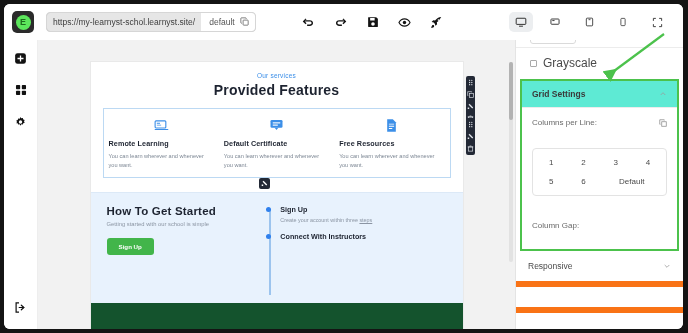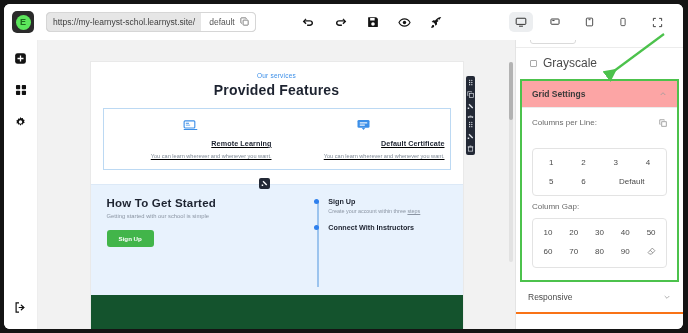--- a/index.html
+++ b/index.html
@@ -164,23 +164,22 @@
   }
   .cards {
     display: flex;
     margin: 0 12px;
     border: 1px solid #bcd9f3;
     padding: 7px 0 8px 0;
     background: #ffffff;
   }
   .card {
     flex: 1;
-    text-align: right;
+    text-align: left;
     padding: 0 5px;
-    text-decoration: underline;
   }
   .card-ic {
     height: 18px;
     display: flex; align-items: center; justify-content: center;
     margin-bottom: 5px;
     color: #3c8fe8;
   }
   .card-t {
     font-size: 7.2px;
     font-weight: bold;
@@ -191,21 +190,20 @@
   .card-d {
     font-size: 5.6px;
     color: #7d8794;
     line-height: 1.55;
   }
   .sec-started {
     background: #e8f2fd;
     display: flex;
     padding: 12px 16px 14px 16px;
     min-height: 110px;
-    gap: 48px;
   }
   .started-left { width: 47%; padding-right: 10px; }
   .h2 {
     font-size: 11.5px;
     font-weight: 700;
     color: #1d2330;
     letter-spacing: .2px;
     margin-bottom: 4px;
   }
   .sub {
@@ -323,21 +321,21 @@
     flex: 0 0 7px;
     background: #fff;
   }
   .chk-lbl { font-size: 12px; color: #4a4a4a; }
 
   .hl-section {
     border: 2px solid #4cc24c;
     margin: 0 4px;
   }
   .sec-head {
-    background: #fca5a5;
+    background: #5eead4;
     padding: 8px 10px;
     display: flex; align-items: center; justify-content: space-between;
     border-bottom: 1px solid #ececec;
     cursor: pointer;
   }
   .sec-title { font-size: 8.5px; color: #3a3a3a; font-weight: 600; }
   .chev { color: #9a9a9a; font-size: 7px; line-height: 1; }
   .sec-body { padding: 10px 10px 12px 10px; background: #fff; }
   .field-label {
     display: flex; align-items: center; justify-content: space-between;
@@ -355,25 +353,25 @@
   .opt-grid.cols4 .opt { width: 25%; }
   .opt-grid.cols5 .opt { width: 20%; }
   .opt {
     text-align: center;
     font-size: 8px;
     color: #4a4a4a;
     padding: 5px 0;
     cursor: pointer;
   }
   .opt.wide { width: 50% !important; }
-  .gap-label { font-size: 8px; color: #6a6a6a; margin: 6px 0 7px 0; }
+  .gap-label { font-size: 8px; color: #6a6a6a; margin: 25px 0 7px 0; }
   .foot-row {
     padding: 10px 12px;
     display: flex; align-items: center; justify-content: space-between;
-    border-bottom: 2px solid #f97316;
+    border-bottom: 6px solid #f97316;
     cursor: pointer;
   }
   .foot-row .sec-title { font-weight: 400; color: #4a4a4a; }
 
   
   .arrow-ann {
     position: absolute;
     left: 594px; top: 30px;
     width: 80px; height: 52px;
     pointer-events: none;
@@ -519,20 +517,30 @@
             <div class="card">
               <div class="card-ic">
                 <svg width="15" height="15" viewBox="0 0 16 16" fill="#3c8fe8">
                       <rect x="1.6" y="2" width="12.8" height="8.4" rx="1.4"></rect>
                       <path d="M6 10.4h4l-2 2.4z"></path>
                       <rect x="4" y="4.6" width="8" height="1.2" fill="#fff"></rect>
                       <rect x="4" y="7" width="5.4" height="1.2" fill="#fff"></rect>
                     </svg>
               </div>
               <div class="card-t">Default Certificate</div>
+              <div class="card-d">You can learn wherever and whenever you want.</div>
+            </div>
+            <div class="card">
+              <div class="card-ic">
+                <svg width="15" height="15" viewBox="0 0 16 16" fill="#3c8fe8">
+                      <path d="M3.4 1.4h6l3.2 3.2v10H3.4z"></path>
+                      <path d="M5.2 6h5.6v1H5.2zM5.2 8.3h5.6v1H5.2zM5.2 10.6h3.6v1H5.2z" fill="#fff"></path>
+                    </svg>
+              </div>
+              <div class="card-t">Free Resources</div>
               <div class="card-d">You can learn wherever and whenever you want.</div>
             </div>
           </div>
         </div>
 
         <div class="badge" style="left:168px; top:116px; width:11px; height:11px;">
           <svg width="7" height="7" viewBox="0 0 16 16" fill="#fff">
                 <path d="M5.8 1.8l8.4 8.4-2.2 2.2-8.4-8.4z"></path>
                 <path d="M1.6 10.4h3.4v3.4H1.6z"></path>
               </svg>
@@ -656,37 +664,20 @@
             <div class="opt">3</div>
             <div class="opt">4</div>
             <div class="opt">5</div>
             <div class="opt">6</div>
             <div class="opt wide">Default</div>
           </div>
 
 
           <div class="gap-label">Column Gap:</div>
 
-          <div class="opt-grid cols5">
-            <div class="opt">10</div>
-            <div class="opt">20</div>
-            <div class="opt">30</div>
-            <div class="opt">40</div>
-            <div class="opt">50</div>
-            <div class="opt">60</div>
-            <div class="opt">70</div>
-            <div class="opt">80</div>
-            <div class="opt">90</div>
-            <div class="opt">
-              <svg width="9" height="9" viewBox="0 0 16 16" fill="none" stroke="#777" stroke-width="1.3">
-                    <path d="M9.4 1.9l4.7 4.7-6 6H4.6L1.9 9.9z"></path>
-                    <path d="M5.6 5.7l4.7 4.7"></path>
-                  </svg>
-            </div>
-          </div>
         </div>
       </div>
 
       <div class="foot-row">
         <span class="sec-title">Responsive</span>
         <span class="chev">
           <svg width="8" height="8" viewBox="0 0 16 16" fill="none" stroke="#9a9a9a" stroke-width="1.6">
                 <path d="M3.4 6L8 10.6 12.6 6"></path>
               </svg>
         </span>

